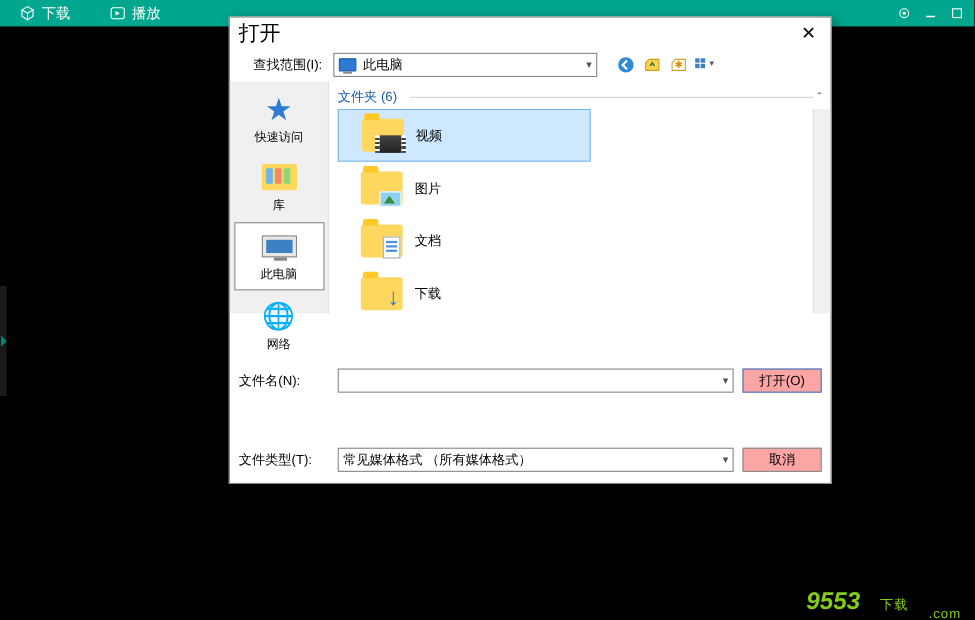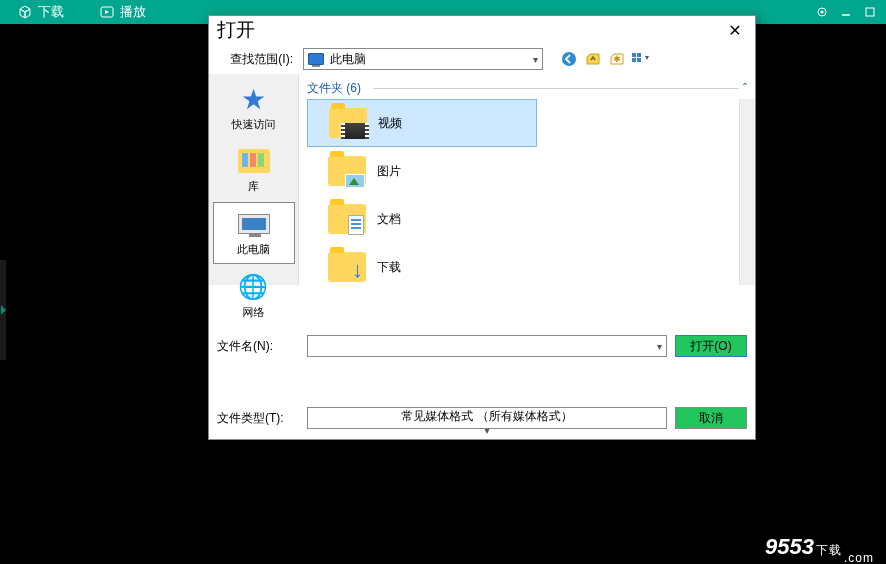--- a/index.html
+++ b/index.html
@@ -67,25 +67,25 @@
 .docs-ov::before{content:"";position:absolute;left:2px;top:3px;width:10px;height:2px;background:#4a90d6;box-shadow:0 4px 0 #4a90d6,0 8px 0 #4a90d6;}
 
 .dl-ov{position:absolute;right:4px;bottom:2px;color:#2e7bd6;font-size:22px;font-weight:bold;}
 
 .scroll-v { position:absolute; right:0; top:0; bottom:0; width:16px; background:#f0f0f0; border-left:1px solid #ddd;}
 
 .bottom-rows{ padding:6px 8px 10px 8px; display:flex; flex-direction:column; gap:6px;}
 .brow{ display:flex; align-items:center; gap:8px;margin-top:44px;}
 .brow .blabel{ width:82px; }
 .text-input, .type-select { flex:1; height:22px; border:1px solid #888; padding:0 4px; background:#fff; display:flex; align-items:center; }
-.type-select { justify-content:space-between;flex-direction:column; }
-.btn { width:72px; height:22px; border:1px solid #888; background:#22c55e; cursor:pointer; display:flex; align-items:center; justify-content:center; }
+.type-select { justify-content:space-between; }
+.btn { width:72px; height:22px; border:1px solid #888; background:#fca5a5; cursor:pointer; display:flex; align-items:center; justify-content:center; }
 .btn.primary{ border:1px solid #3a78c4; }
 
-.watermark{ position:absolute; right:12px; bottom:4px; color:#ffffff; font-size:22px; font-style:italic; font-weight:bold; display:flex; align-items:baseline; gap:2px;}
+.watermark{ position:absolute; right:12px; bottom:4px; color:#84cc16; font-size:22px; font-style:italic; font-weight:bold; display:flex; align-items:baseline; gap:18px;}
 .watermark .sm{font-size:12px;font-style:normal;font-weight:normal;letter-spacing:1px;}
 
 svg { display:block; }
 </style>
 </head>
 <body>
 
 <div class="app-header">
   <div class="tab">
     <span class="hdr-icon">

